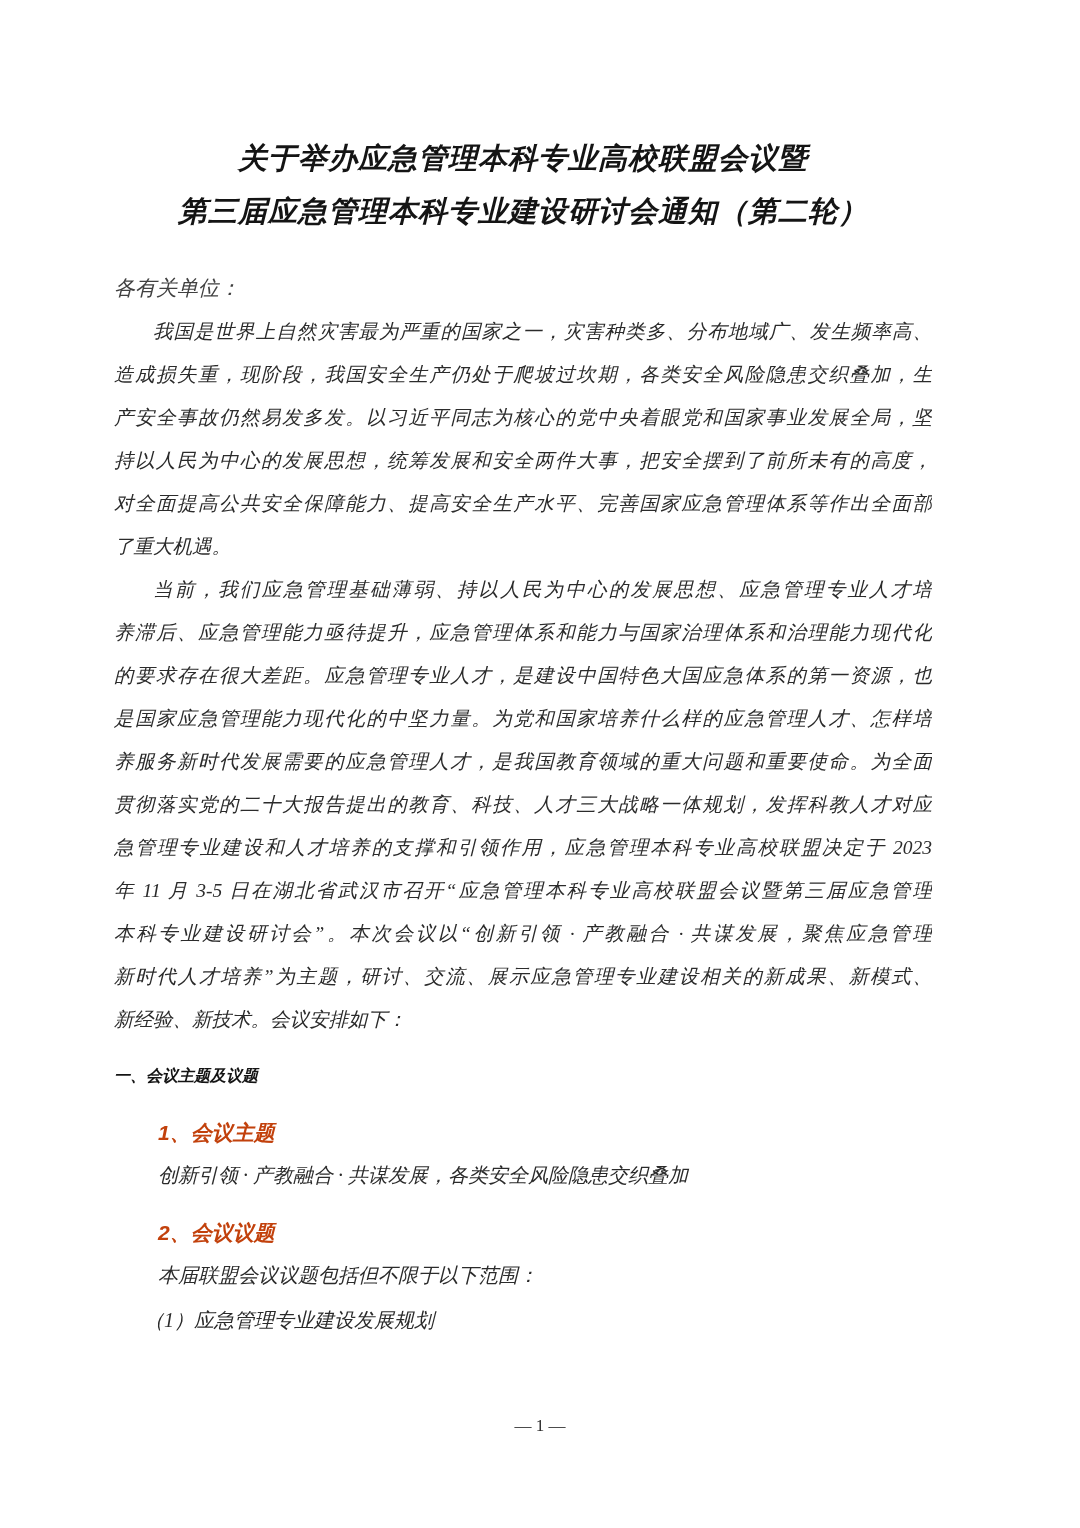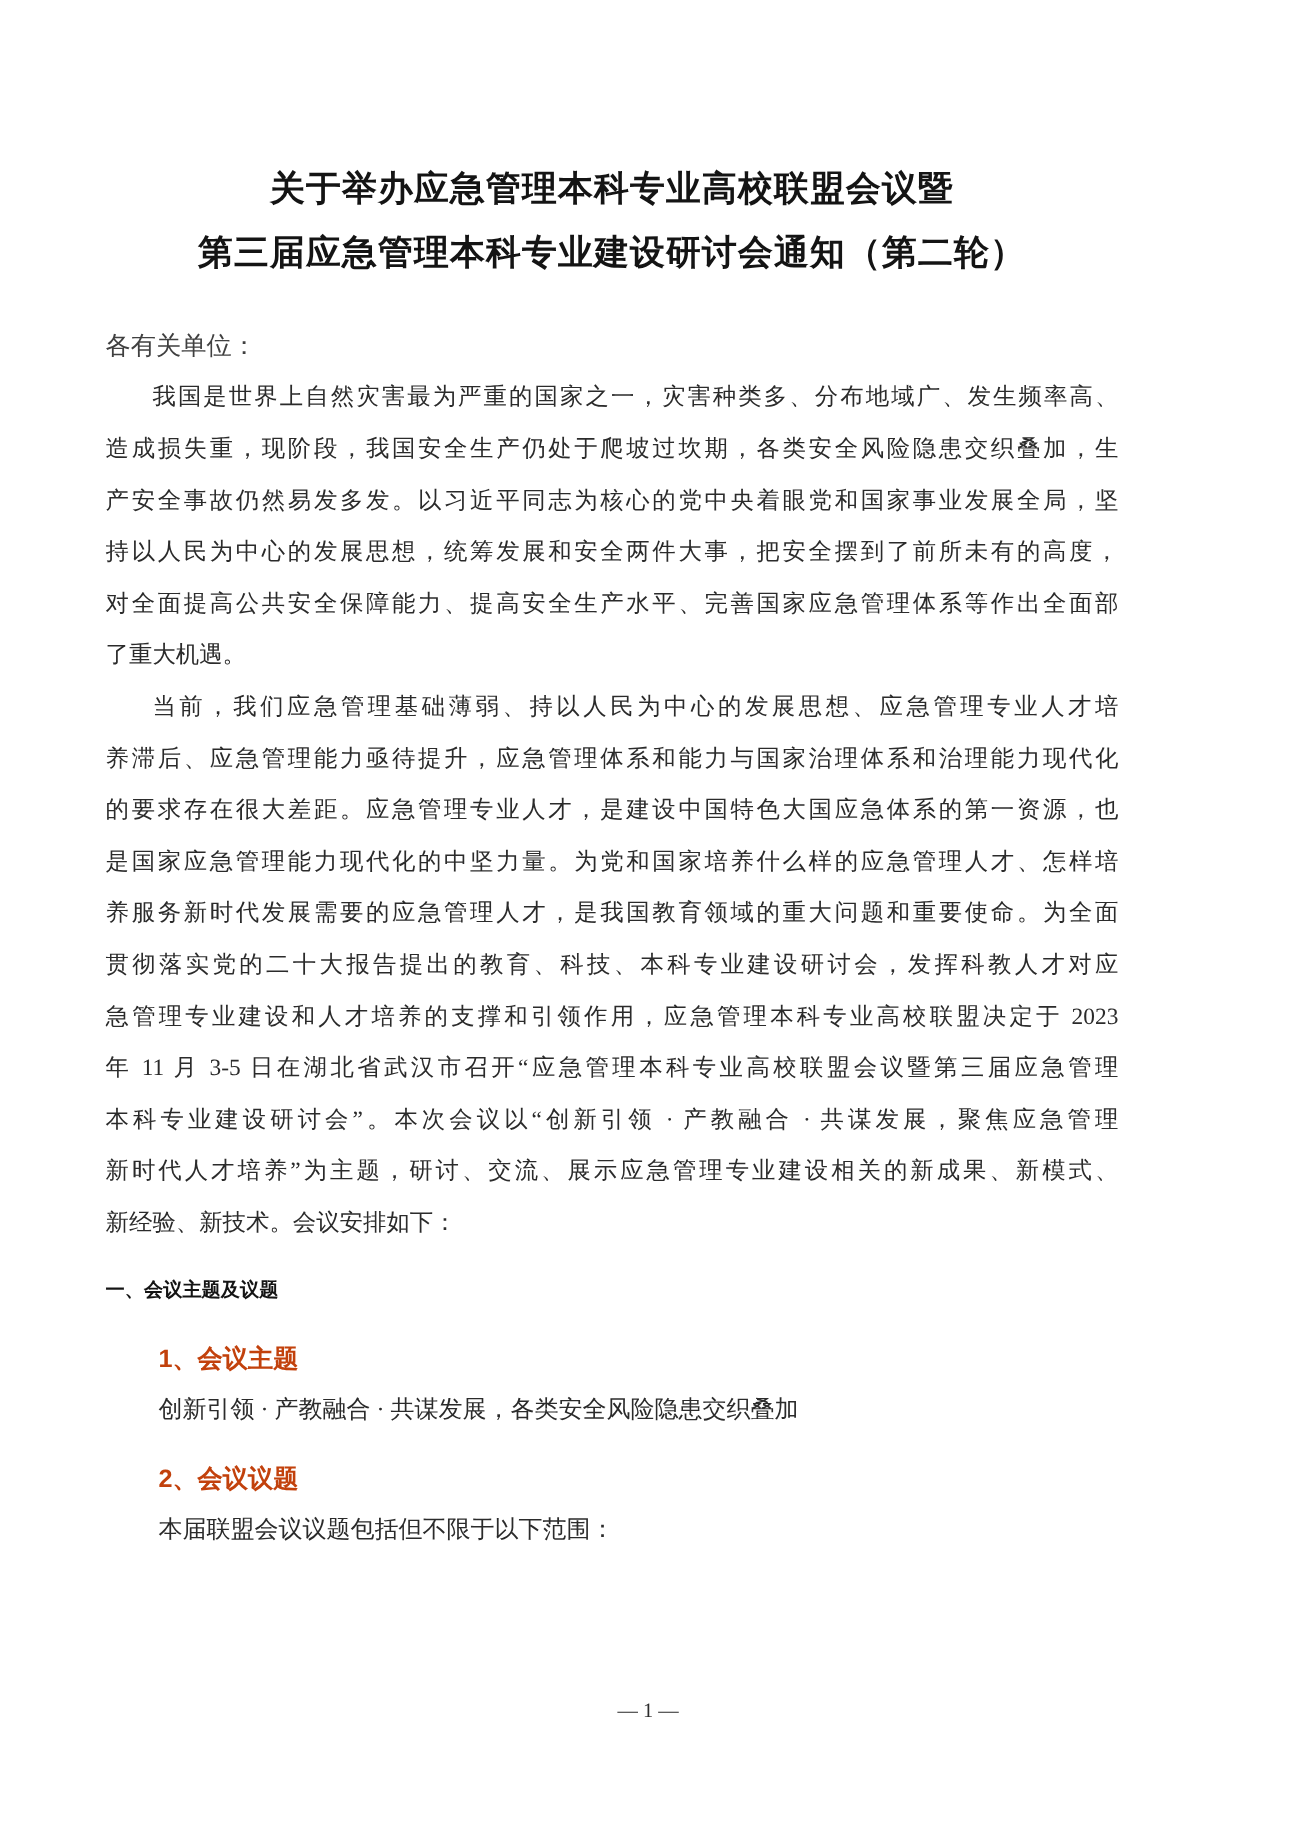--- a/index.html
+++ b/index.html
@@ -9,21 +9,22 @@
   }
   body {
     width: 1080px;
     height: 1528px;
     position: relative;
     overflow: hidden;
     font-family: "Liberation Serif", "DejaVu Serif", serif;
     color: #262626;
   }
   .page {
-    padding: 132px 148px 0 88px;
+    padding: 132px 148px 0 114px;
+    font-style: italic;
   }
   
   .doc-title {
     font-family: "Liberation Sans", "DejaVu Sans", sans-serif;
     font-weight: 700;
     font-size: 29px;
     line-height: 53px;
     text-align: center;
     color: #141414;
     letter-spacing: 1px;
@@ -109,35 +110,38 @@
         <div class="line">持以人民为中心的发展思想，统筹发展和安全两件大事，把安全摆到了前所未有的高度，</div>
         <div class="line">对全面提高公共安全保障能力、提高安全生产水平、完善国家应急管理体系等作出全面部</div>
         <div class="line last">了重大机遇。</div>
       </div>
       <div class="para">
         <div class="line first">当前，我们应急管理基础薄弱、持以人民为中心的发展思想、应急管理专业人才培</div>
         <div class="line">养滞后、应急管理能力亟待提升，应急管理体系和能力与国家治理体系和治理能力现代化</div>
         <div class="line">的要求存在很大差距。应急管理专业人才，是建设中国特色大国应急体系的第一资源，也</div>
         <div class="line">是国家应急管理能力现代化的中坚力量。为党和国家培养什么样的应急管理人才、怎样培</div>
         <div class="line">养服务新时代发展需要的应急管理人才，是我国教育领域的重大问题和重要使命。为全面</div>
-        <div class="line">贯彻落实党的二十大报告提出的教育、科技、本科专业建设研讨会，发挥科教人才对应</div>
+        <div class="line">贯彻落实党的二十大报告提出的教育、科技、人才三大战略一体规划，发挥科教人才对应</div>
         <div class="line">急管理专业建设和人才培养的支撑和引领作用，应急管理本科专业高校联盟决定于 2023</div>
         <div class="line">年 11 月 3-5 日在湖北省武汉市召开“应急管理本科专业高校联盟会议暨第三届应急管理</div>
         <div class="line">本科专业建设研讨会”。本次会议以“创新引领 · 产教融合 · 共谋发展，聚焦应急管理</div>
         <div class="line">新时代人才培养”为主题，研讨、交流、展示应急管理专业建设相关的新成果、新模式、</div>
         <div class="line last">新经验、新技术。会议安排如下：</div>
       </div>
     </div>
 
   <div class="sec-heading">一、会议主题及议题</div>
 
   <div class="sub-heading">1、会议主题</div>
 
   <div class="sub-body">创新引领 · 产教融合 · 共谋发展，各类安全风险隐患交织叠加</div>
 
   <div class="sub-heading">2、会议议题</div>
 
   <div class="sub-body">本届联盟会议议题包括但不限于以下范围：</div>
 
+  <div>
+      <div class="agenda-item">（1）应急管理专业建设发展规划</div>
+    </div>
 
 </div>
 
 <div class="footer">— 1 —</div>
 
 </body></html>

